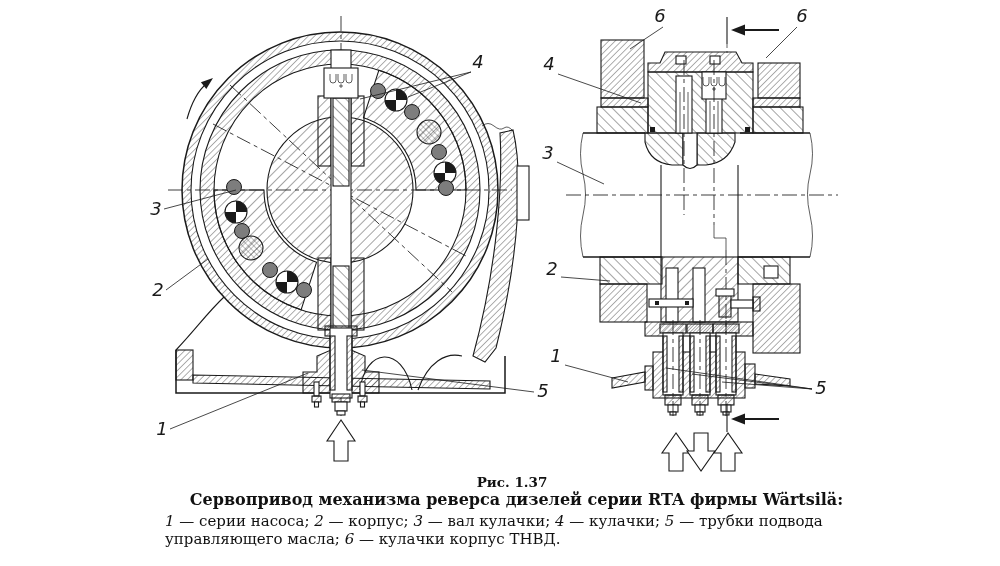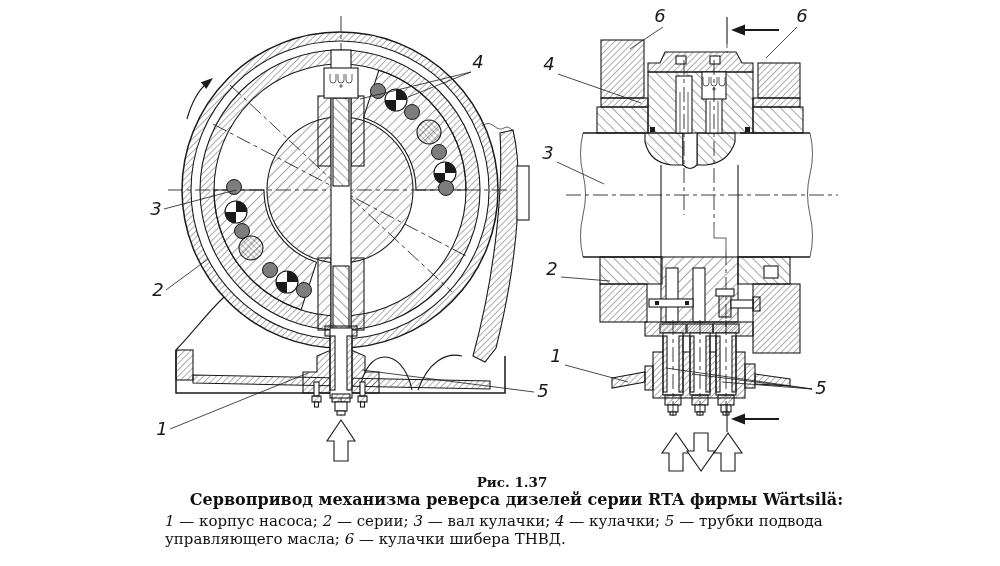--- a/index.html
+++ b/index.html
@@ -287,16 +287,16 @@
         <text x="548" y="159" class="plabel">3</text>
         <text x="552" y="275" class="plabel">2</text>
         <text x="556" y="362" class="plabel">1</text>
         <text x="821" y="394" class="plabel">5</text>
       </g>
 </svg>
 
 <div class="caption">
   <div class="fig-num">Рис. 1.37</div>
   <div class="fig-title">Сервопривод механизма реверса дизелей серии RTA фирмы Wärtsilä:</div>
-  <div class="legend" id="legend"><i>1</i><span> — корпус насоса; </span><i>2</i><span> — серии; </span><i>3</i><span> — вал кулачки; </span><i>4</i><span> — кулачки; </span><i>5</i><span> — трубки подвода управляющего масла; </span><i>6</i><span> — кулачки шибера ТНВД.</span></div>
+  <div class="legend" id="legend"><i>1</i><span> — серии насоса; </span><i>2</i><span> — корпус; </span><i>3</i><span> — вал кулачки; </span><i>4</i><span> — кулачки; </span><i>5</i><span> — трубки подвода управляющего масла; </span><i>6</i><span> — кулачки корпус ТНВД.</span></div>
 </div>
 
 </div>
 
 </body></html>

